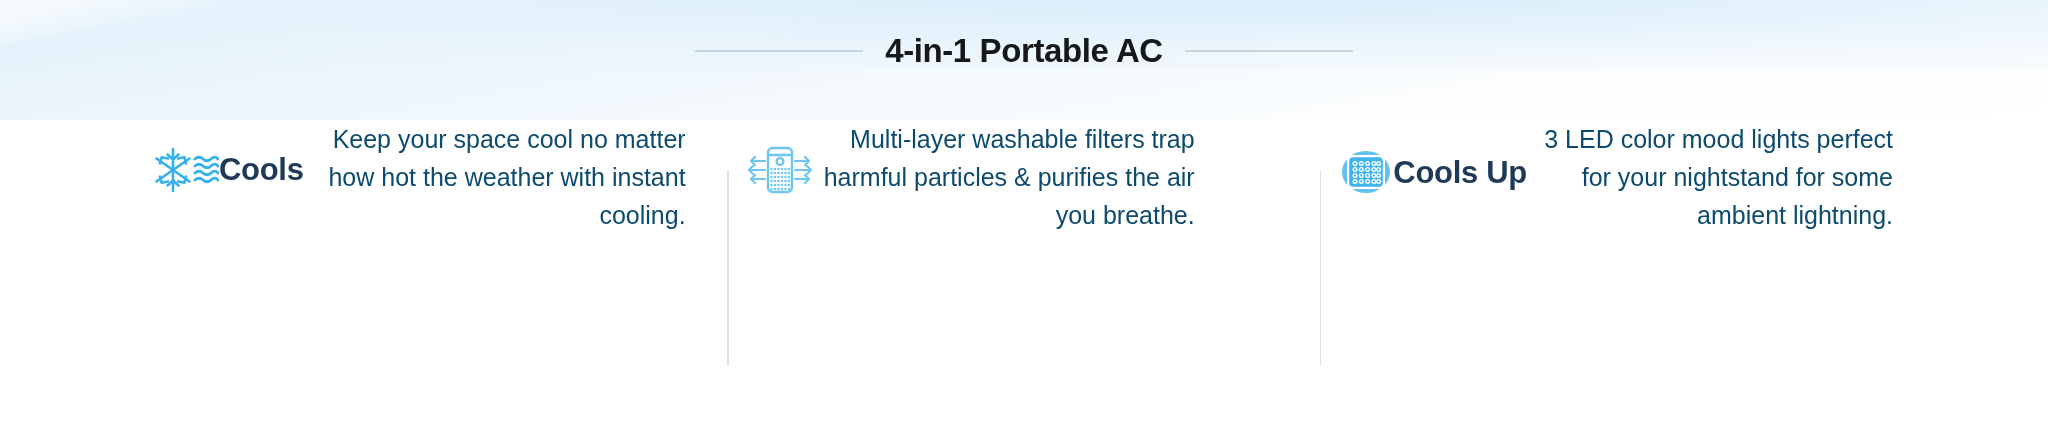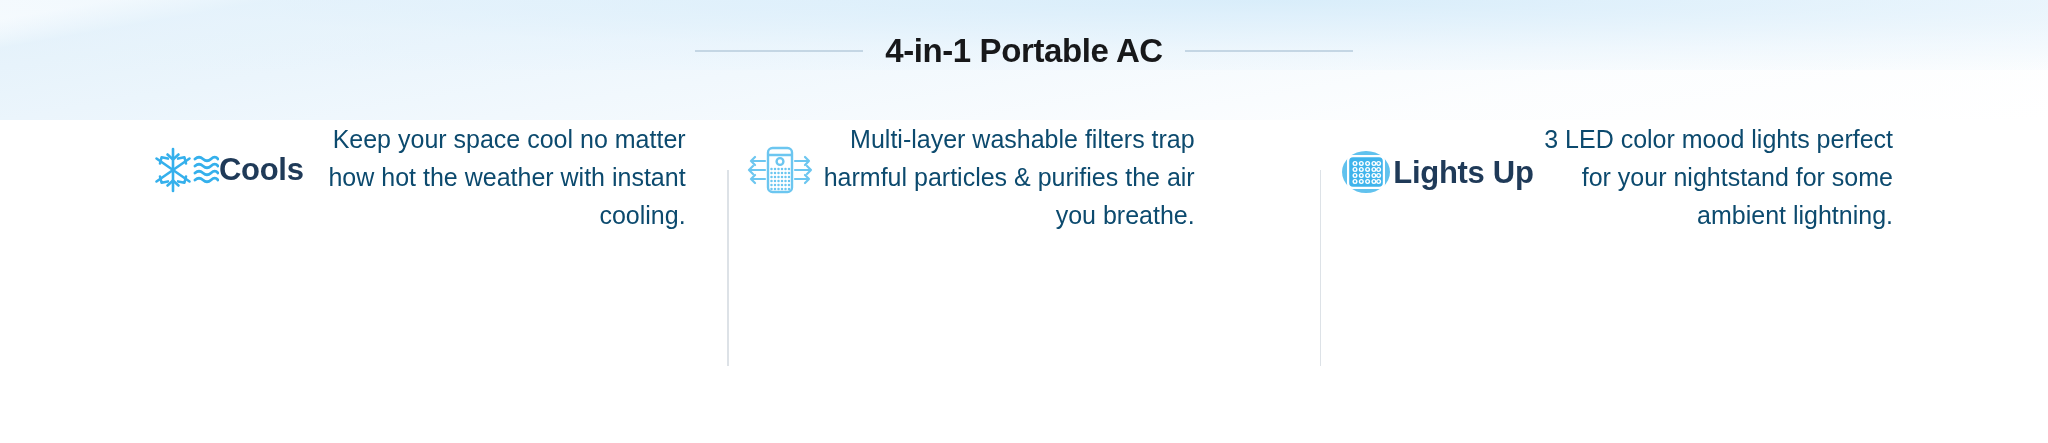--- a/index.html
+++ b/index.html
@@ -289,18 +289,18 @@
               <circle cx="34.9" cy="27.5" r="1.15"></circle>
               <circle cx="39.6" cy="27.5" r="1.15"></circle>
             <circle cx="16" cy="33.5" r="1.15"></circle>
               <circle cx="22.3" cy="33.5" r="1.15"></circle>
               <circle cx="28.6" cy="33.5" r="1.15"></circle>
               <circle cx="34.9" cy="33.5" r="1.15"></circle>
               <circle cx="39.6" cy="33.5" r="1.15"></circle>
           </g>
         </svg>
       </div>
-      <h3 class="feature-heading">Lights Up</h3>
+      <h3 class="feature-heading">Cools Up</h3>
       <p class="feature-body">3 LED color mood lights perfect for your nightstand for some ambient lightning.</p>
     </div>
 
   </div>
 </div>
 
 </body></html>

